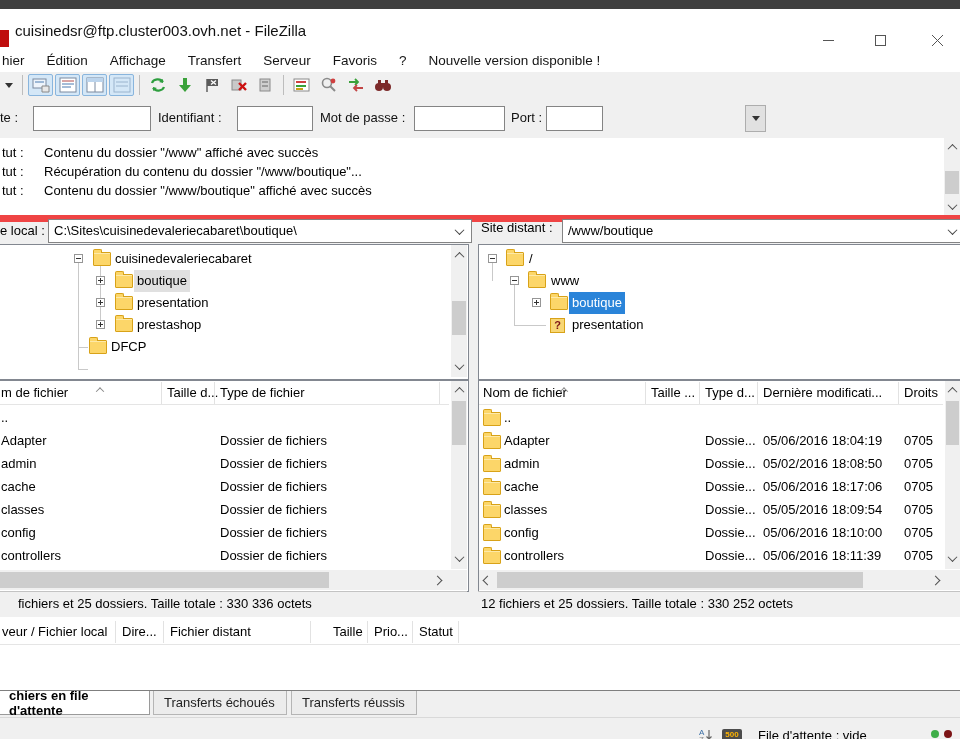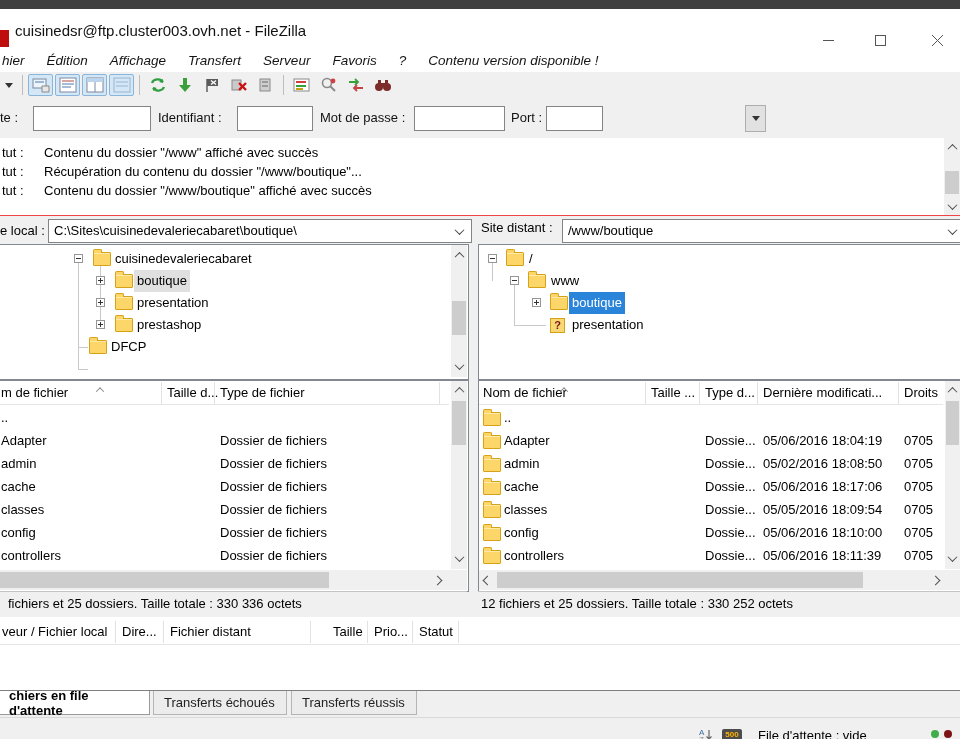--- a/index.html
+++ b/index.html
@@ -6,38 +6,38 @@
   #screen{position:relative;width:960px;height:739px;overflow:hidden;background:#f0f0f0;
           font-family:"Liberation Sans",sans-serif;font-size:13px;color:#000;}
   .abs{position:absolute;}
   
   #top-strip{left:0;top:0;width:960px;height:9px;background:#3f3f3f;}
   #titlebar{left:0;top:9px;width:960px;height:39px;background:#fff;}
   #app-icon{left:0;top:21px;width:9px;height:17px;background:#bf0d0d;}
   #title-text{left:15px;top:13px;font-size:15px;color:#111;}
   .wc{top:22px;width:40px;height:18px;display:flex;align-items:center;justify-content:center;color:#555;}
   #menubar{left:0;top:48px;width:960px;height:24px;background:#fff;display:flex;align-items:center;}
-  .menu-item{padding:0 11px;font-size:13.5px;color:#141414;font-style:italic;}
+  .menu-item{padding:0 11px;font-size:13.5px;color:#141414;}
   #menubar .first{padding-left:2px;}
   
   #toolbar{left:0;top:72px;width:960px;height:26px;background:#f0f0f0;display:flex;align-items:center;}
   .tb-sep{width:1px;height:20px;background:#bdbdbd;margin:0 4px;}
   .tb-btn{width:25px;height:22px;display:flex;align-items:center;justify-content:center;margin:0 1px;}
   .tb-btn.toggled{background:#d4e7f7;border:1px solid #89b5dd;border-radius:2px;width:23px;height:20px;}
   .tri-down{width:0;height:0;border-left:4px solid transparent;border-right:4px solid transparent;border-top:5px solid #333;}
   
   #quickconnect{left:0;top:98px;width:960px;height:40px;background:#f0f0f0;border-bottom:1px solid #c8c8c8;}
   .qc-label{top:12px;color:#111;}
   .qc-input{background:#fff;border:1px solid #848484;height:21px;top:8px;}
   #qc-button{left:608px;top:104px;width:133px;height:27px;background:#e1e1e1;border:2px solid #4a90d9;
              display:flex;align-items:center;justify-content:center;font-size:13px;}
   #qc-drop{left:745px;top:105px;width:19px;height:25px;background:#e1e1e1;border:1px solid #adadad;
            display:flex;align-items:center;justify-content:center;}
   
-  #statuslog{left:0;top:138px;width:960px;height:77px;background:#fff;border-bottom:1px solid #ef4444;}
+  #statuslog{left:0;top:138px;width:960px;height:77px;background:#fff;border-bottom:7px solid #ef4444;}
   .log-line{height:19px;line-height:19px;white-space:nowrap;}
   .log-label{display:inline-block;width:30px;}
   .log-msg{position:absolute;left:42px;}
   
   .sbv{background:#f0f0f0;}
   .sb-btn{background:#f0f0f0;display:flex;align-items:center;justify-content:center;}
   .thumb{background:#cdcdcd;}
   .ch{width:6px;height:6px;border-left:1px solid #505050;border-top:1px solid #505050;display:inline-block;}
   .ch.up{transform:rotate(45deg) translate(1px,1px);}
   .ch.down{transform:rotate(225deg) translate(1px,1px);}
@@ -111,21 +111,21 @@
   </div>
 
   <div class="abs" id="menubar">
     <span class="menu-item first">hier</span>
     <span class="menu-item">Édition</span>
     <span class="menu-item">Affichage</span>
     <span class="menu-item">Transfert</span>
     <span class="menu-item">Serveur</span>
     <span class="menu-item">Favoris</span>
     <span class="menu-item">?</span>
-    <span class="menu-item">Contenu version disponible !</span>
+    <span class="menu-item">Nouvelle version disponible !</span>
   </div>
 
   <div class="abs" id="toolbar">
     <div class="tb-btn" style="width:16px;">
       <span class="tri-down"></span>
     </div>
     <div class="tb-sep"></div>
     <div class="tb-btn toggled">
       <svg width="18" height="16" viewBox="0 0 18 16">
         <rect x="1" y="2" width="13" height="9" fill="#eef4fb" stroke="#7a8aa0"></rect>
@@ -474,21 +474,21 @@
           <span class="ch left"></span>
         </div>
       <div class="abs thumb" style="left:18px;top:2px;width:366px;height:16px;"></div>
       <div class="abs sb-btn" style="left:448px;top:2px;width:16px;height:16px;">
           <span class="ch right"></span>
         </div>
     </div>
   </div>
 
   <div class="abs status-band" style="left:0;top:591px;width:467px;height:25px;">
-    <span style="padding-left:8px;">fichiers et 25 dossiers. Taille totale : 330 336 octets</span>
+    <span style="padding-left:18px;">fichiers et 25 dossiers. Taille totale : 330 336 octets</span>
   </div>
   <div class="abs status-band" style="left:478px;top:591px;width:482px;height:25px;">
     <span style="padding-left:3px;">12 fichiers et 25 dossiers. Taille totale : 330 252 octets</span>
   </div>
 
   <div class="abs" style="left:0;top:691px;width:960px;height:26px;background:#f0f0f0;">
     <div class="abs tab active" style="left:-2px;top:0;width:152px;">
       <span>chiers en file d'attente</span>
     </div>
     <div class="abs tab idle" style="left:153px;top:0;width:134px;">

